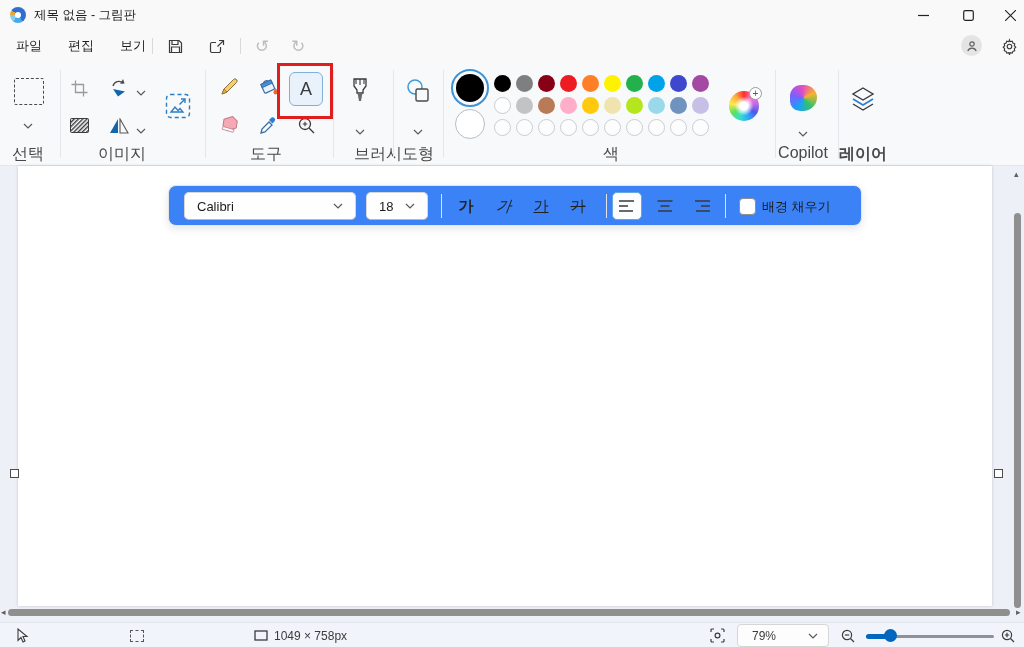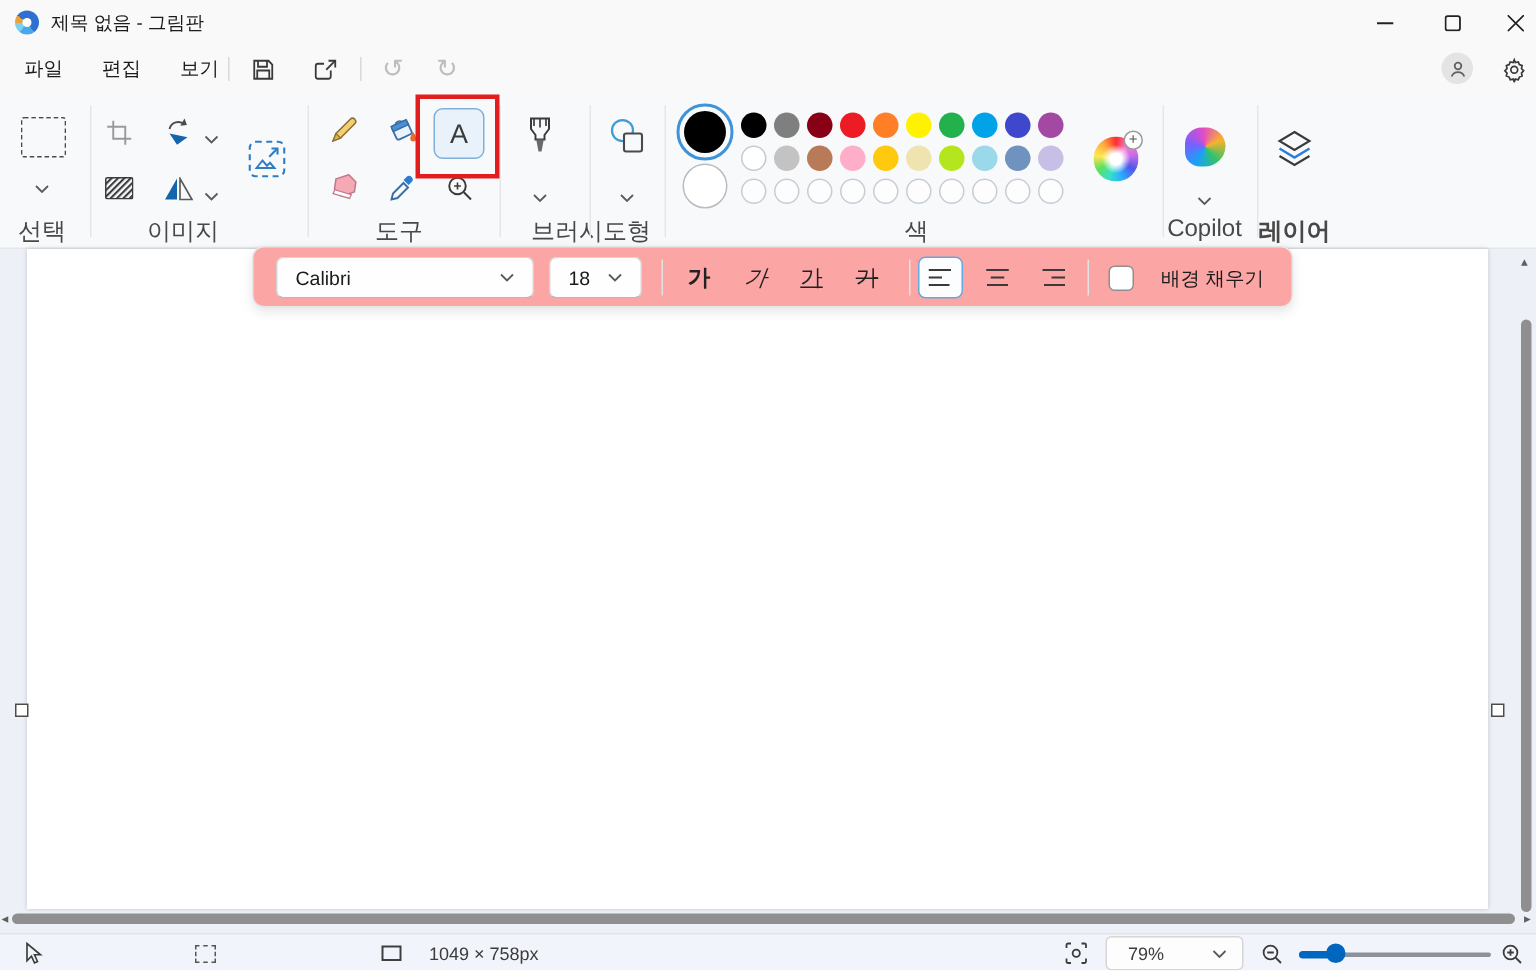--- a/index.html
+++ b/index.html
@@ -47,21 +47,21 @@
       conic-gradient(#ff2d2d,#ff7ad9,#c06ae8,#4f58e8,#2da8ff,#35e0c8,#5fe05f,#ffe84f,#ffab3d,#ff2d2d); }
   .colorwheel .plus-badge { position:absolute; right:-3px; top:-4px; width:13px; height:13px; background:#fdfdfd; border:1px solid #9a9a9a; border-radius:50%; font-size:10px; line-height:11px; text-align:center; color:#555; }
 
   .copilot-blob { position:absolute; left:790px; top:23px; width:27px; height:26px; border-radius:46% 54% 58% 42%;
       background:conic-gradient(from 210deg,#19a1f7,#7a5fff,#e44cc3,#f7b32b,#35c26a,#19a1f7); }
 
   .a-button { position:absolute; left:289px; top:10px; width:34px; height:34px; border:1px solid #7fb0d9; background:#e9f2fb; border-radius:6px; display:flex; align-items:center; justify-content:center; font-size:18px; color:#3a3a3a; }
   .annotation-box { position:absolute; left:277px; top:63px; width:56px; height:56px; border:3px solid #e21d1d; z-index:60; }
 
   
-  .text-toolbar { position:absolute; left:168px; top:164px; width:694px; height:41px; background:#fca5a5; border:1px solid #e6e6e6; border-radius:8px; box-shadow:0 3px 8px rgba(0,0,0,.10); z-index:40; }
+  .text-toolbar { position:absolute; left:168px; top:185px; width:694px; height:41px; background:#3b82f6; border:1px solid #e6e6e6; border-radius:8px; box-shadow:0 3px 8px rgba(0,0,0,.10); z-index:40; }
   .dd { position:absolute; top:6px; height:28px; background:#fefefe; border:1px solid #d6d6d6; border-bottom-color:#b9b9b9; border-radius:5px; display:flex; align-items:center; font-size:13px; color:#1b1b1b; }
   .tt-sep { position:absolute; top:8px; width:1px; height:24px; background:#e2e2e2; }
   .fmt-btn { position:absolute; top:6px; width:30px; height:28px; display:flex; align-items:center; justify-content:center; border-radius:5px; font-size:15px; color:#222; }
   .align-btn { position:absolute; top:6px; width:30px; height:28px; display:flex; align-items:center; justify-content:center; border-radius:5px; }
   .align-btn.selected { border:1.5px solid #66a8dd; background:#fbfdff; }
   .checkbox { position:absolute; left:0; top:0; width:17px; height:17px; border:1px solid #8f8f8f; border-radius:4px; background:#fff; }
 
   
   .workspace { position:absolute; left:0; top:166px; width:1024px; height:456px; background:#edf1f7; }
   .canvas { position:absolute; left:18px; top:0; width:974px; height:440px; background:#ffffff; box-shadow:0 0 3px rgba(0,0,0,.18); }
@@ -69,21 +69,21 @@
 
   
   .hscroll { position:absolute; left:0; top:441px; width:1024px; height:11px; }
   .hscroll .thumb { position:absolute; left:8px; top:2px; width:1002px; height:7px; background:#8f8f8f; border-radius:4px; }
   .vscroll { position:absolute; left:1012px; top:2px; width:11px; height:440px; }
   .vscroll .thumb { position:absolute; left:2px; top:45px; width:7px; height:395px; background:#8f8f8f; border-radius:4px; }
   .scroll-arrow { position:absolute; color:#5f5f5f; font-size:9px; line-height:9px; }
 
   
   .statusbar { position:absolute; left:0; top:622px; width:1024px; height:25px; background:#f1f4fa; border-top:1px solid #e0e4eb; display:block; font-size:12px; color:#3c3c3c; }
-  .sb-item { position:absolute; top:0; height:25px; display:flex; align-items:center; gap:18px; }
+  .sb-item { position:absolute; top:0; height:25px; display:flex; align-items:center; gap:6px; }
   .zoom-dd { position:absolute; left:737px; top:1px; width:92px; height:23px; background:#fdfdfd; border:1px solid #d6d6d6; border-radius:4px; display:flex; align-items:center; font-size:12px; }
   .slider-track { position:absolute; left:866px; top:12px; width:128px; height:2.5px; background:#8d9199; border-radius:2px; }
   .slider-fill { position:absolute; left:866px; top:10.5px; width:24px; height:5px; background:#0067c0; border-radius:3px; }
   .slider-thumb { position:absolute; left:884px; top:6px; width:13px; height:13px; border-radius:50%; background:#0067c0; border:2px solid #0067c0; }
 </style>
 </head>
 <body>
 
 <div id="app">
 

